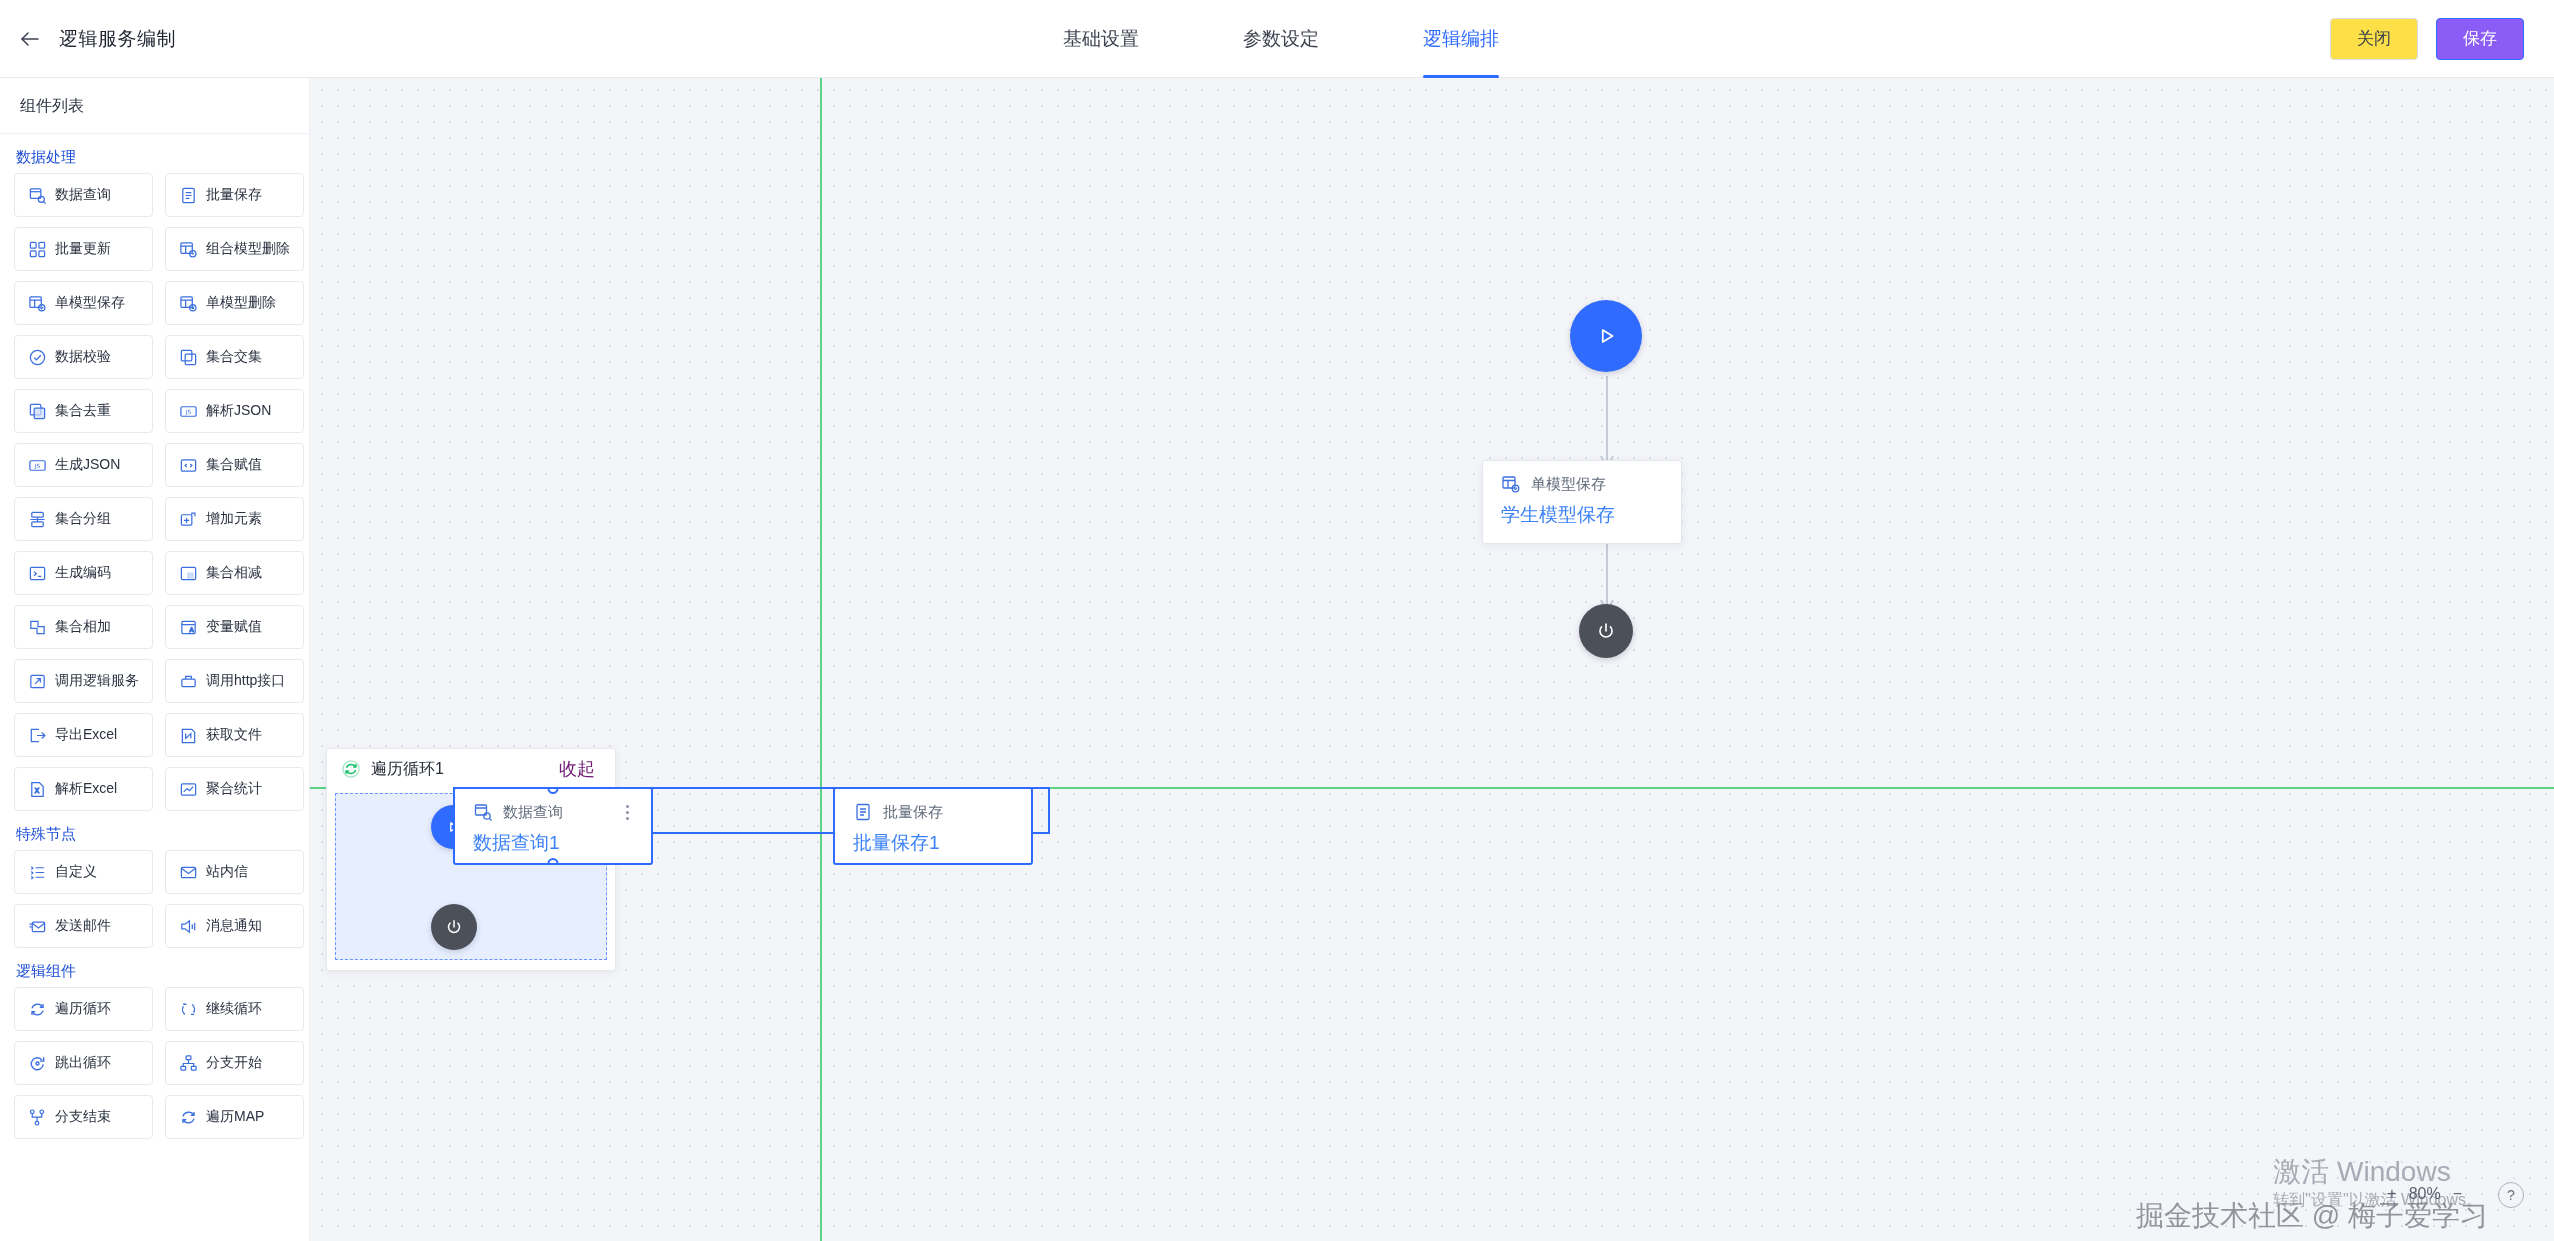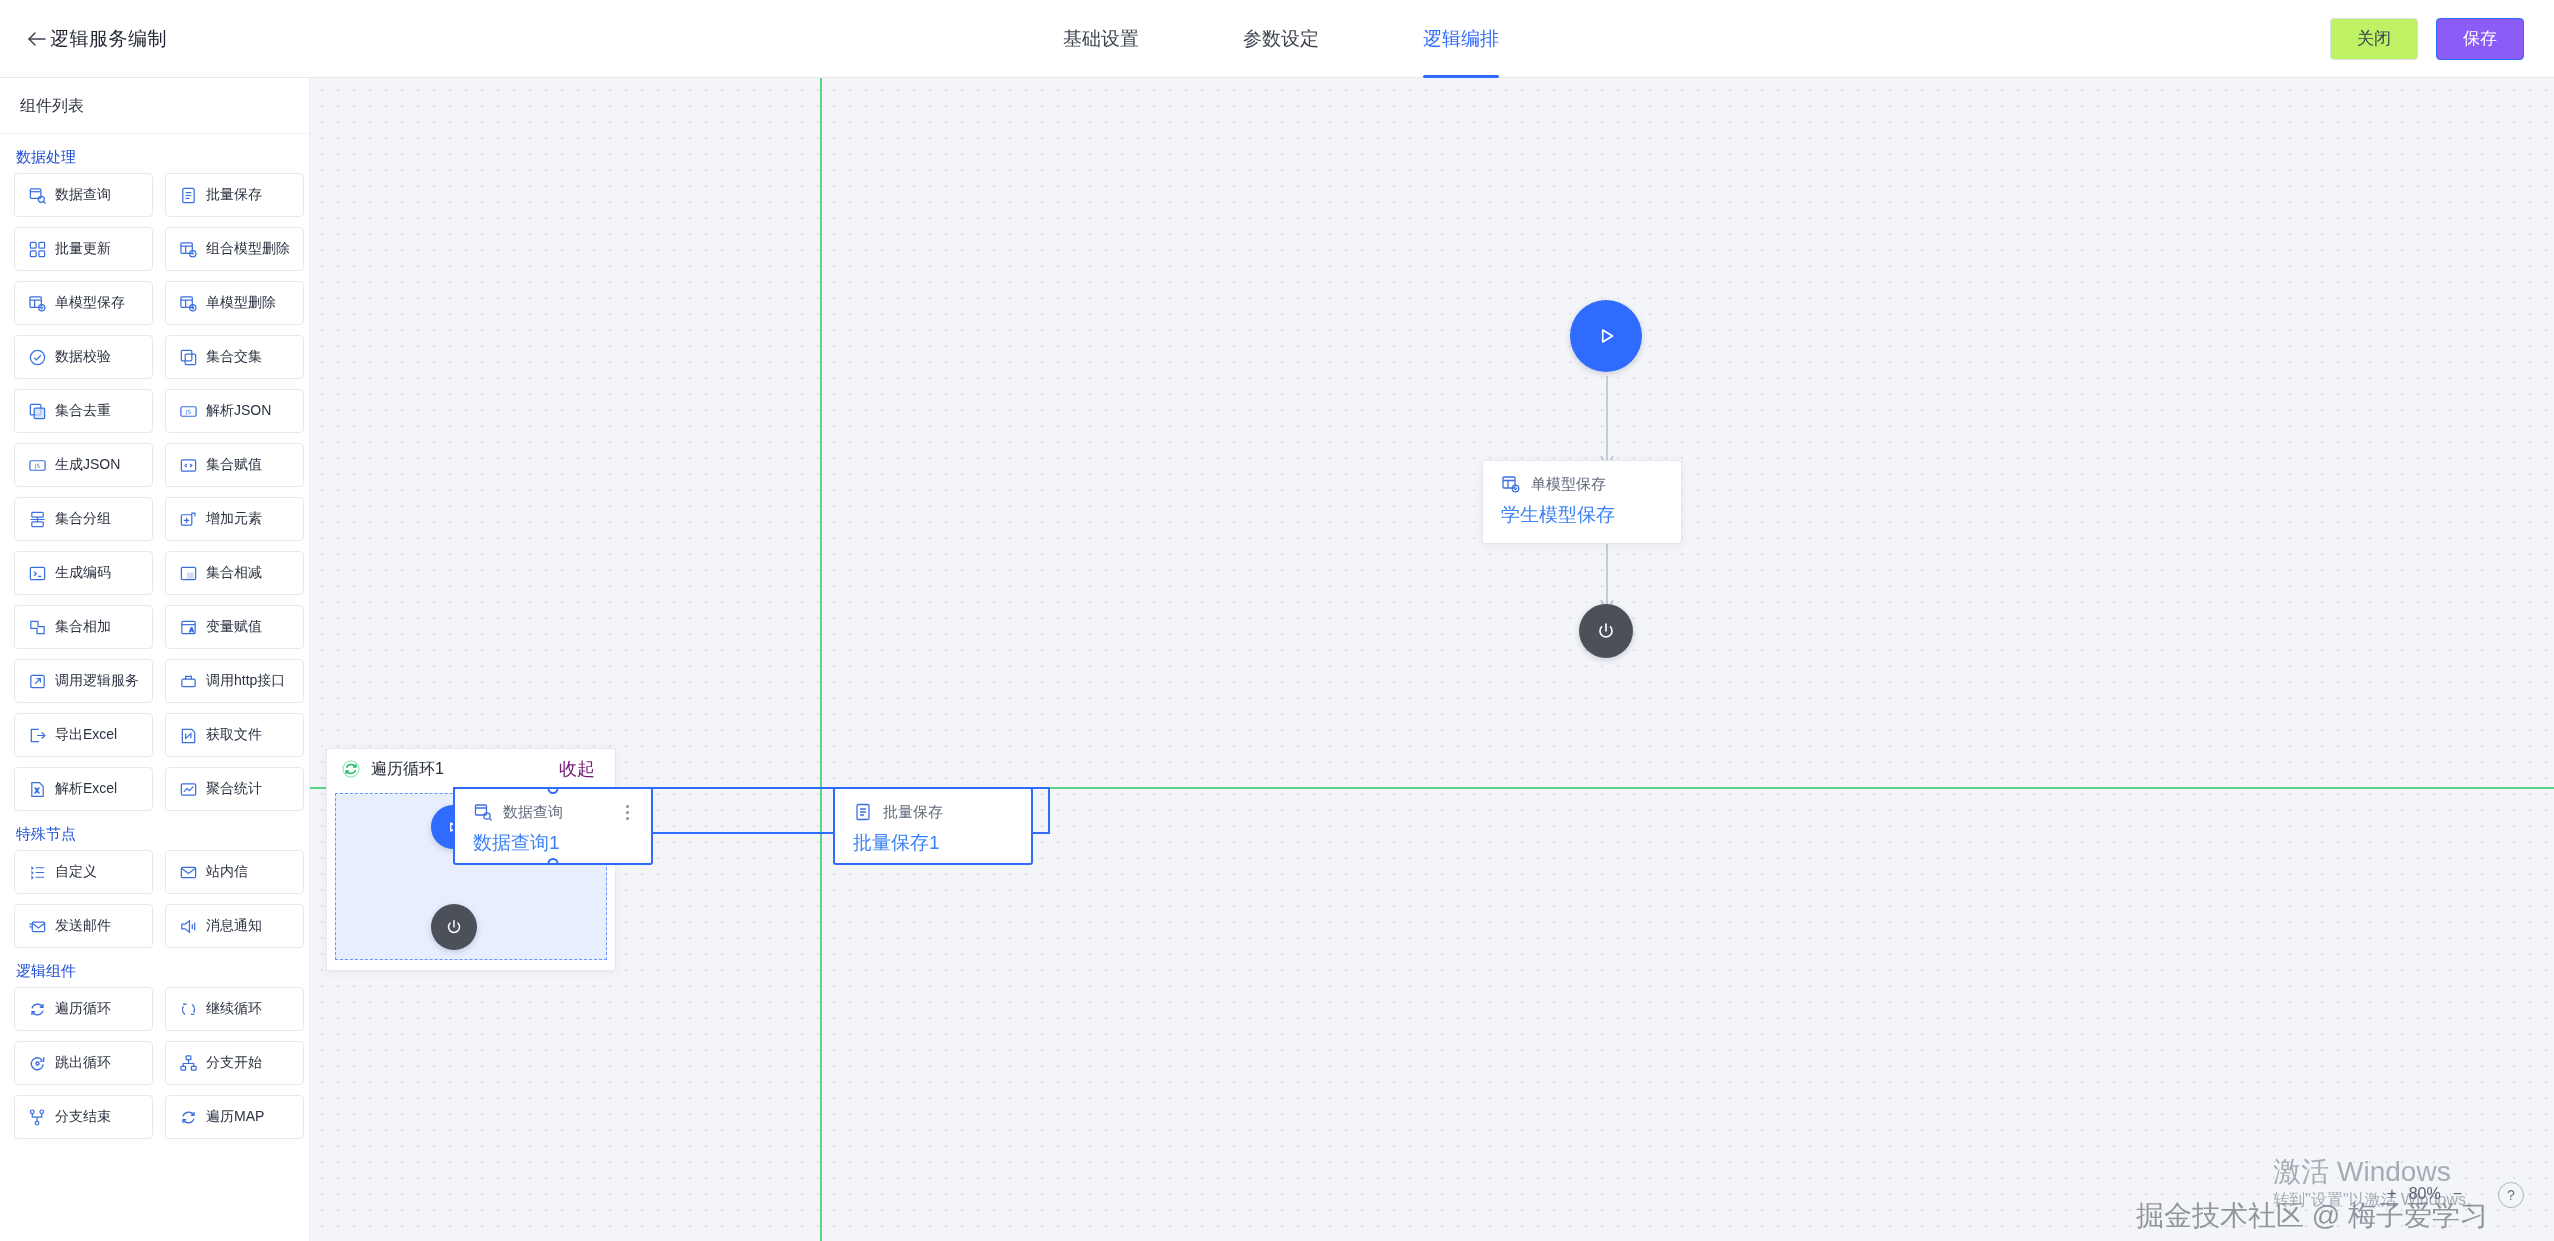--- a/index.html
+++ b/index.html
@@ -8,21 +8,21 @@
     font-family: "Liberation Sans", "DejaVu Sans", sans-serif;
     background: #ffffff; overflow: hidden;
   }
 
   
   .header {
     position: absolute; left: 0; top: 0; width: 2554px; height: 78px;
     background: #ffffff; border-bottom: 1px solid #e8e8ec;
     display: flex; align-items: center;
   }
-  .back-zone { display: flex; align-items: center; padding-left: 24px; }
+  .back-zone { display: flex; align-items: center; gap: 16px; padding-left: 17px; }
   .back-arrow {
     width: 26px; height: 26px; cursor: pointer;
     display: flex; align-items: center; justify-content: center;
   }
   .page-title { font-size: 19px; color: #1f2430; letter-spacing: .5px; }
 
   .tabs {
     position: absolute; left: 50%; transform: translateX(-50%);
     display: flex; align-items: center; height: 78px; gap: 96px;
   }
@@ -37,21 +37,21 @@
   }
 
   .header-actions {
     position: absolute; right: 30px; display: flex; align-items: center; gap: 18px;
   }
   .btn {
     font-size: 17px; border-radius: 4px; cursor: pointer;
     padding: 0 26px; height: 42px; line-height: 40px;
     font-family: inherit; white-space: nowrap;
   }
-  .btn-default { background: #bef264; color: #36404f; border: 1px solid #d9dde5; }
+  .btn-default { background: #fde047; color: #36404f; border: 1px solid #d9dde5; }
   .btn-primary { background: #8b5cf6; color: #fff; border: 1px solid #2f6bff; }
 
   
   .sidebar {
     position: absolute; left: 0; top: 78px; width: 310px; height: 1163px;
     background: #ffffff; border-right: 1px solid #eceef2; overflow: hidden;
   }
   .sidebar-title {
     height: 56px; line-height: 56px; padding-left: 20px;
     font-size: 16px; color: #2e3440; border-bottom: 1px solid #f0f1f5;

